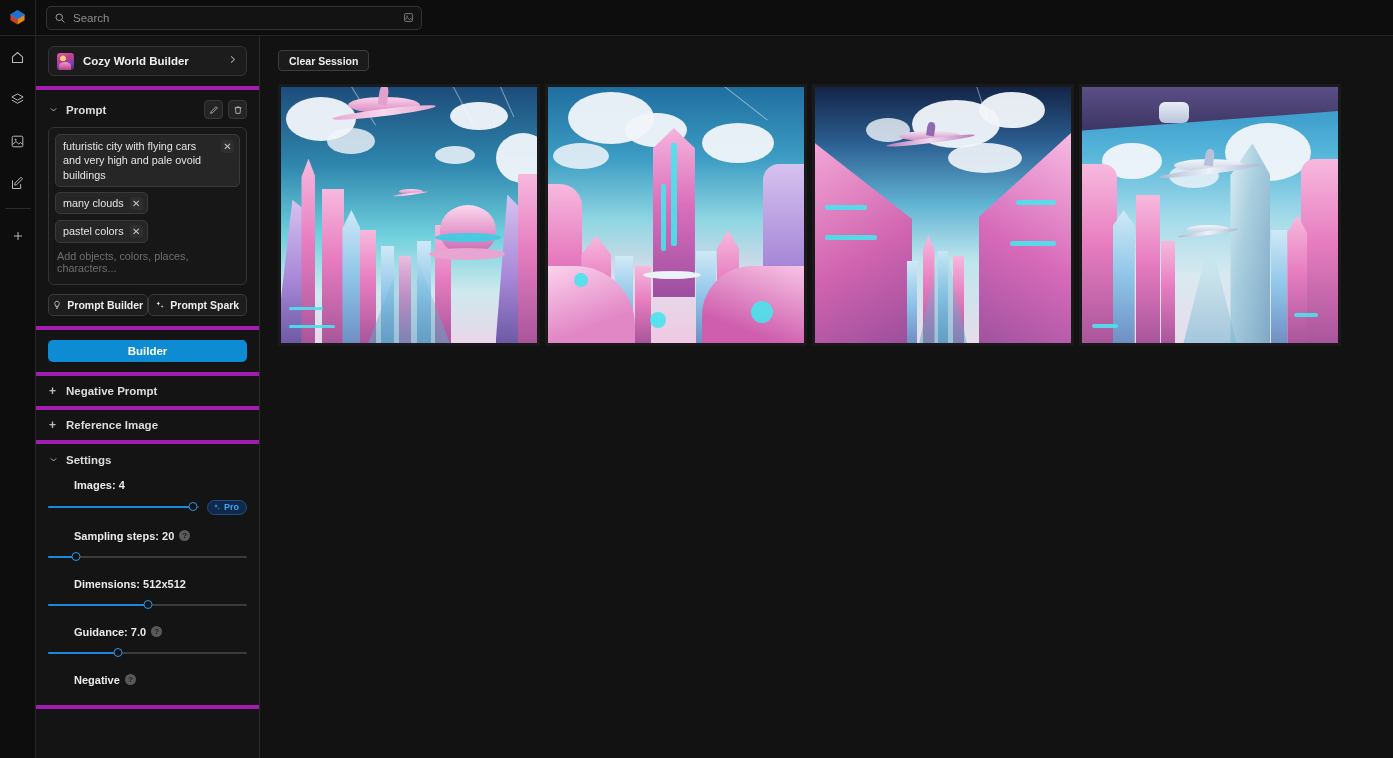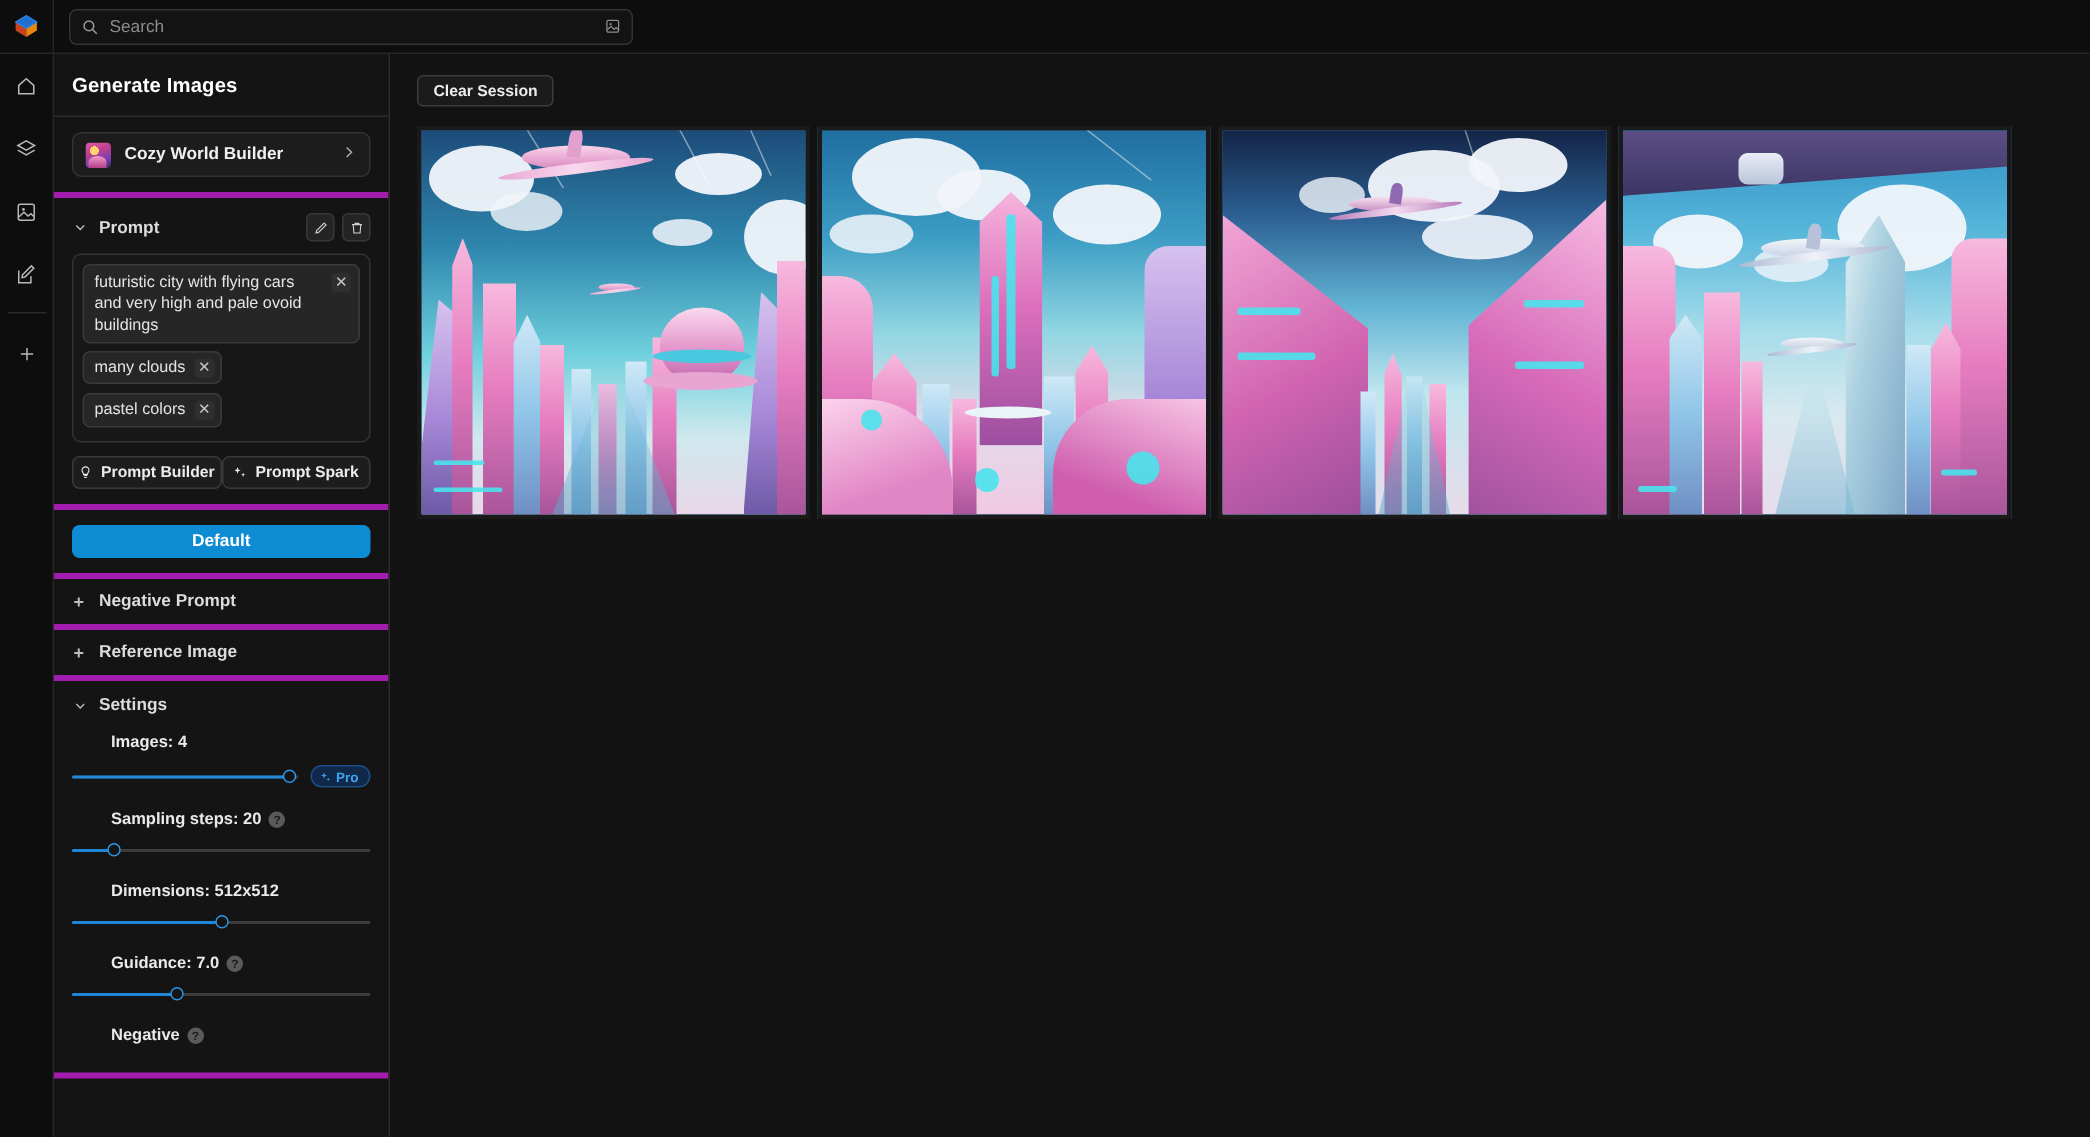--- a/index.html
+++ b/index.html
@@ -342,21 +342,20 @@
             <path d="M4 17 L9.5 12 L14 16.5 L17 14 L20 17"></path>
           </svg>
         </span>
       </div>
     </div>
 
     <div class="body">
 
       <div class="sidebar">
 
-        <div class="panel-title">Generate Images</div>
 
         <div class="sec">
           <div class="model-card">
             <div class="model-thumb"></div>
             <div class="model-name">Cozy World Builder</div>
             <span class="chev-r">
               <svg width="11" height="11" viewBox="0 0 24 24" fill="none" stroke="currentColor" stroke-width="2.2">
                 <path d="M9 5 L16 12 L9 19"></path>
               </svg>
             </span>
@@ -395,20 +394,21 @@
             <div class="chip-row">
               <span class="chip inline">
                 <span>many clouds</span>
                 <span class="x">✕</span>
               </span>
               <span class="chip inline">
                 <span>pastel colors</span>
                 <span class="x">✕</span>
               </span>
             </div>
+            <div class="composer-ph">Add objects, colors, places, characters...</div>
           </div>
 
           <div class="tool-row">
             <div class="tool-btn">
               <svg width="10" height="10" viewBox="0 0 24 24" fill="none" stroke="currentColor" stroke-width="1.7">
                 <path d="M9 17 L15 17"></path>
                   <path d="M10 20 L14 20"></path>
                 <path d="M12 3 C8.5 3 6.5 5.5 6.5 8.5 C6.5 11 8.5 12.5 9 15 L15 15 C15.5 12.5 17.5 11 17.5 8.5 C17.5 5.5 15.5 3 12 3 Z"></path>
               </svg>
               <span>Prompt Builder</span>
@@ -417,21 +417,21 @@
               <svg width="10" height="10" viewBox="0 0 24 24" fill="none" stroke="currentColor" stroke-width="1.6">
                 <path d="M8 3 L9.4 7 L13 8.4 L9.4 9.8 L8 13.8 L6.6 9.8 L3 8.4 L6.6 7 Z" fill="currentColor" stroke="none"></path>
                 <path d="M17 12 L17.9 14.6 L20.5 15.5 L17.9 16.4 L17 19 L16.1 16.4 L13.5 15.5 L16.1 14.6 Z" fill="currentColor" stroke="none"></path>
               </svg>
               <span>Prompt Spark</span>
             </div>
           </div>
         </div>
 
         <div class="sec">
-          <button class="generate-btn">Default</button>
+          <button class="generate-btn">Builder</button>
         </div>
 
         <div class="sec tight">
           <div class="collapsed-row">
             <span class="pl">+</span>
             <span>Negative Prompt</span>
           </div>
         </div>
 
         <div class="sec tight">

